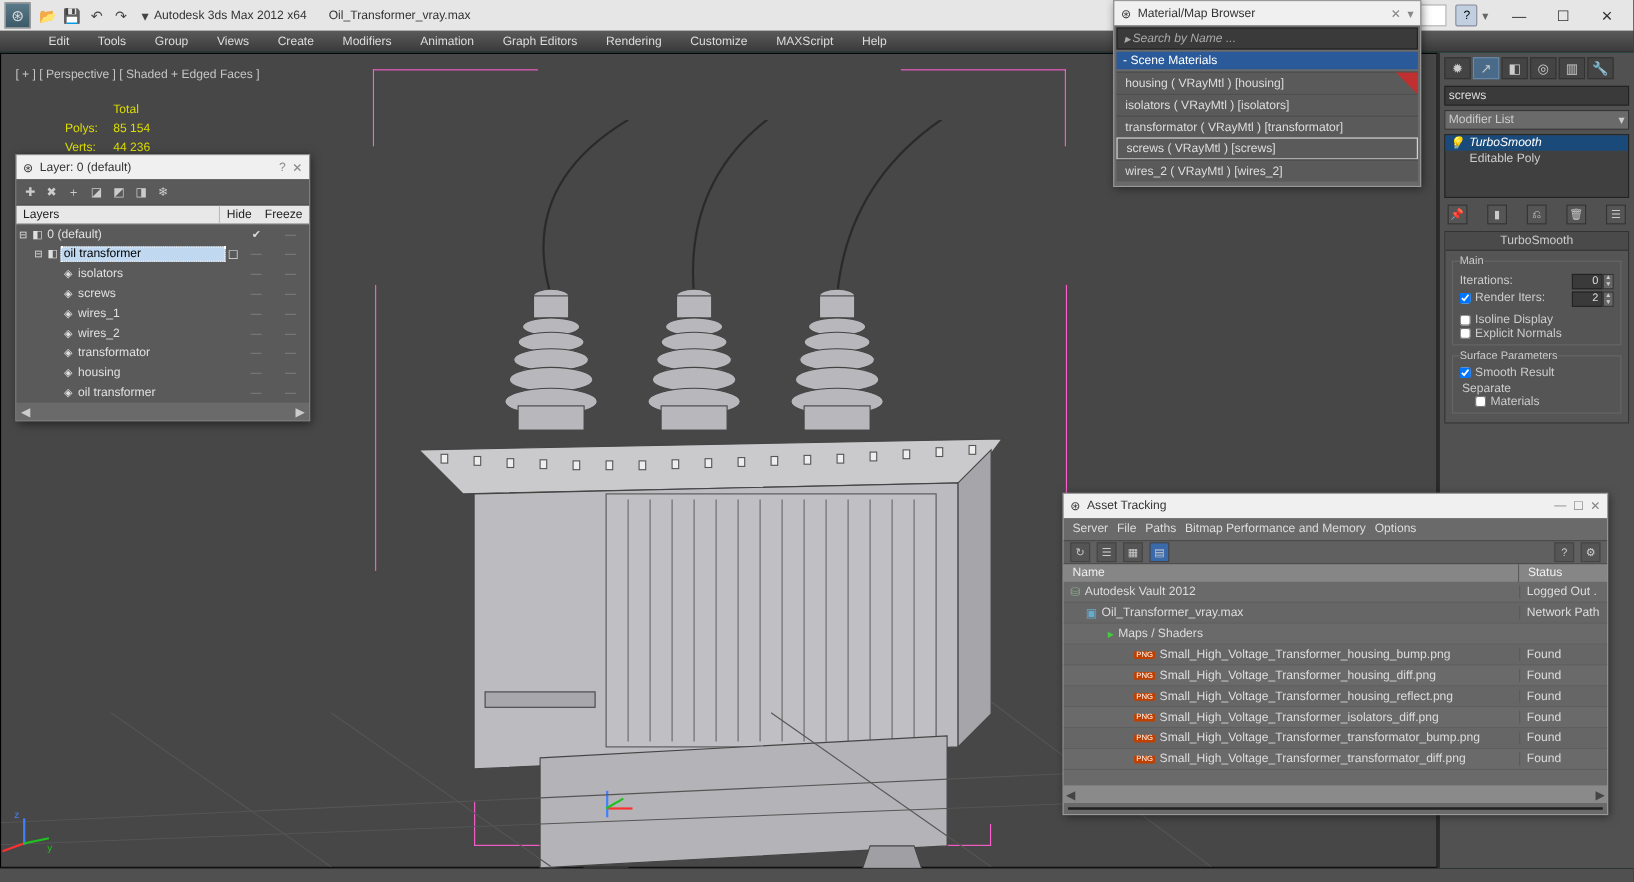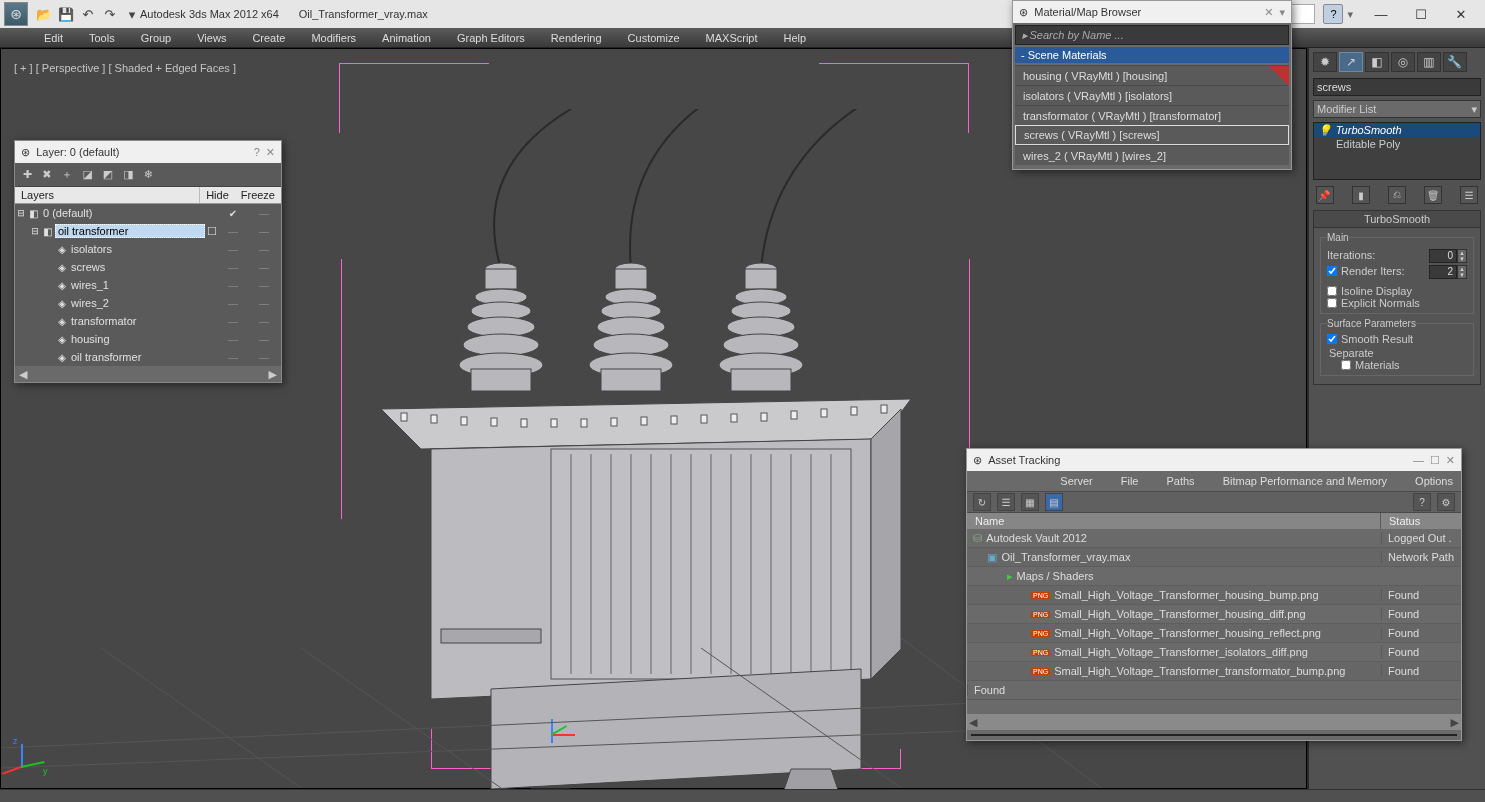--- a/index.html
+++ b/index.html
@@ -87,21 +87,21 @@
 .mb-list { margin: 0 2px 4px 2px; }
 .mb-item { height: 20px; background: #5a5a5a; color: #ddd; padding: 0 8px; display: flex; align-items: center; border-top: 1px solid #4a4a4a; }
 .mb-item.sel { border: 1px solid #ddd; }
 .mb-item:first-child { position: relative; }
 .mb-item:first-child::after { content: ""; position: absolute; right: 0; top: 0; width: 0; height: 0; border-style: solid; border-width: 0 20px 20px 0; border-color: transparent #c03030 transparent transparent; }
 
 
 .asset-track { position: absolute; top: 448px; left: 966px; width: 496px; background: #6a6a6a; border: 1px solid #999; box-shadow: 2px 2px 8px rgba(0,0,0,0.5); z-index: 4; }
 .at-title { height: 22px; background: #f0f0f0; display: flex; align-items: center; padding: 0 6px; gap: 6px; color: #333; }
 .at-title .sp { flex: 1; }
-.at-menu { height: 20px; display: flex; align-items: center; gap: 28px; padding: 0 8px; color: #ddd; justify-content: flex-end; }
+.at-menu { height: 20px; display: flex; align-items: center; gap: 8px; padding: 0 8px; color: #ddd; }
 .at-tools { height: 22px; background: #606060; display: flex; align-items: center; gap: 6px; padding: 0 6px; border-top: 1px solid #4a4a4a; border-bottom: 1px solid #4a4a4a; }
 .at-tools span { width: 18px; height: 18px; background: #555; border: 1px solid #444; display: flex; align-items: center; justify-content: center; font-size: 10px; color: #ccc; }
 .at-tools span.active { background: #3a6aaa; }
 .at-tools .sp { flex: 1; background: none; border: none; }
 .at-head { display: flex; background: #868686; color: #eee; }
 .at-head div:first-child { flex: 1; padding: 2px 8px; border-right: 1px solid #5a5a5a; }
 .at-head div:last-child { width: 80px; padding: 2px 8px; }
 .at-body { }
 .at-row { display: flex; height: 19px; align-items: center; color: #ddd; border-bottom: 1px solid #5e5e5e; background: #6a6a6a; }
 .at-row:nth-child(even){ background: #666; }
@@ -161,20 +161,38 @@
   <span>Rendering</span>
   <span>Customize</span>
   <span>MAXScript</span>
   <span>Help</span>
 </div>
 
 <div class="main">
 
   <div class="viewport">
     <div class="vp-label">[ + ]  [ Perspective ]  [ Shaded + Edged Faces ]</div>
+    <div class="vp-stats">
+      <table>
+        <tbody>
+            <tr>
+              <td></td>
+              <td>Total</td>
+            </tr>
+        <tr>
+              <td>Polys:</td>
+              <td>85 154</td>
+            </tr>
+        <tr>
+              <td>Verts:</td>
+              <td>44 236</td>
+            </tr>
+      </tbody>
+        </table>
+    </div>
 
     <div class="bracket" style="left:338px; top:14px; width:150px; height:70px; border-right:none; border-bottom:none;"></div>
     <div class="bracket" style="left:818px; top:14px; width:150px; height:70px; border-left:none; border-bottom:none;"></div>
     <div class="bracket" style="left:340px; top:210px; width:1px; height:260px; border:none; border-left:1px solid #ff60d0;"></div>
     <div class="bracket" style="left:968px; top:210px; width:1px; height:260px; border:none; border-left:1px solid #ff60d0;"></div>
     <div class="bracket" style="left:430px; top:680px; width:140px; height:40px; border-top:none; border-right:none;"></div>
     <div class="bracket" style="left:700px; top:700px; width:200px; height:20px; border-top:none; border-left:none;"></div>
 
     <svg class="model" viewBox="0 0 560 720">
 
@@ -563,20 +581,21 @@
       </div>
       <div class="at-row">
         <div class="name ind3"><span class="png-badge">PNG</span> Small_High_Voltage_Transformer_isolators_diff.png</div>
         <div class="status">Found</div>
       </div>
       <div class="at-row">
         <div class="name ind3"><span class="png-badge">PNG</span> Small_High_Voltage_Transformer_transformator_bump.png</div>
         <div class="status">Found</div>
       </div>
       <div class="at-row">
+        <div class="name ind3"><span class="png-badge">PNG</span> Small_High_Voltage_Transformer_transformator_diff.png</div>
         <div class="status">Found</div>
       </div>
     </div>
   <div style="height:14px;background:#6a6a6a"></div>
   <div class="at-hsb">
       <span>◀</span>
       <span>▶</span>
     </div>
   <div class="at-status"></div>
 </div>

